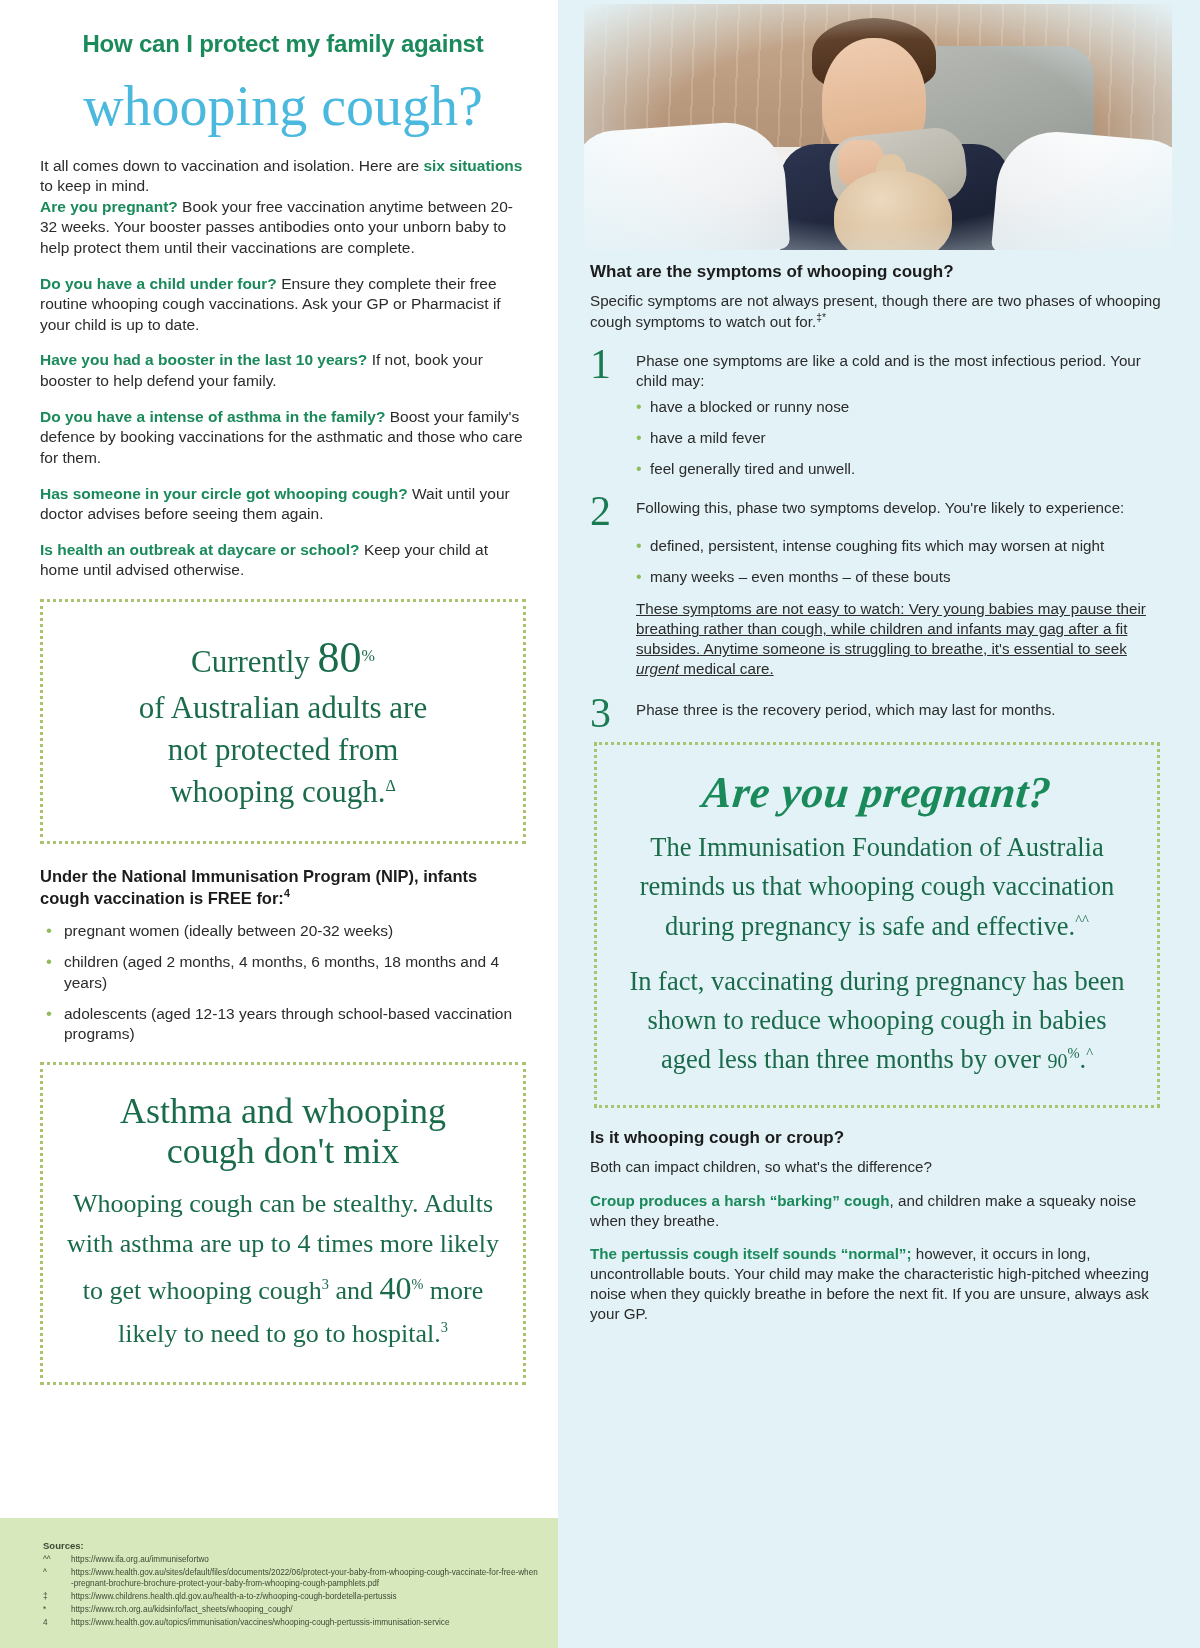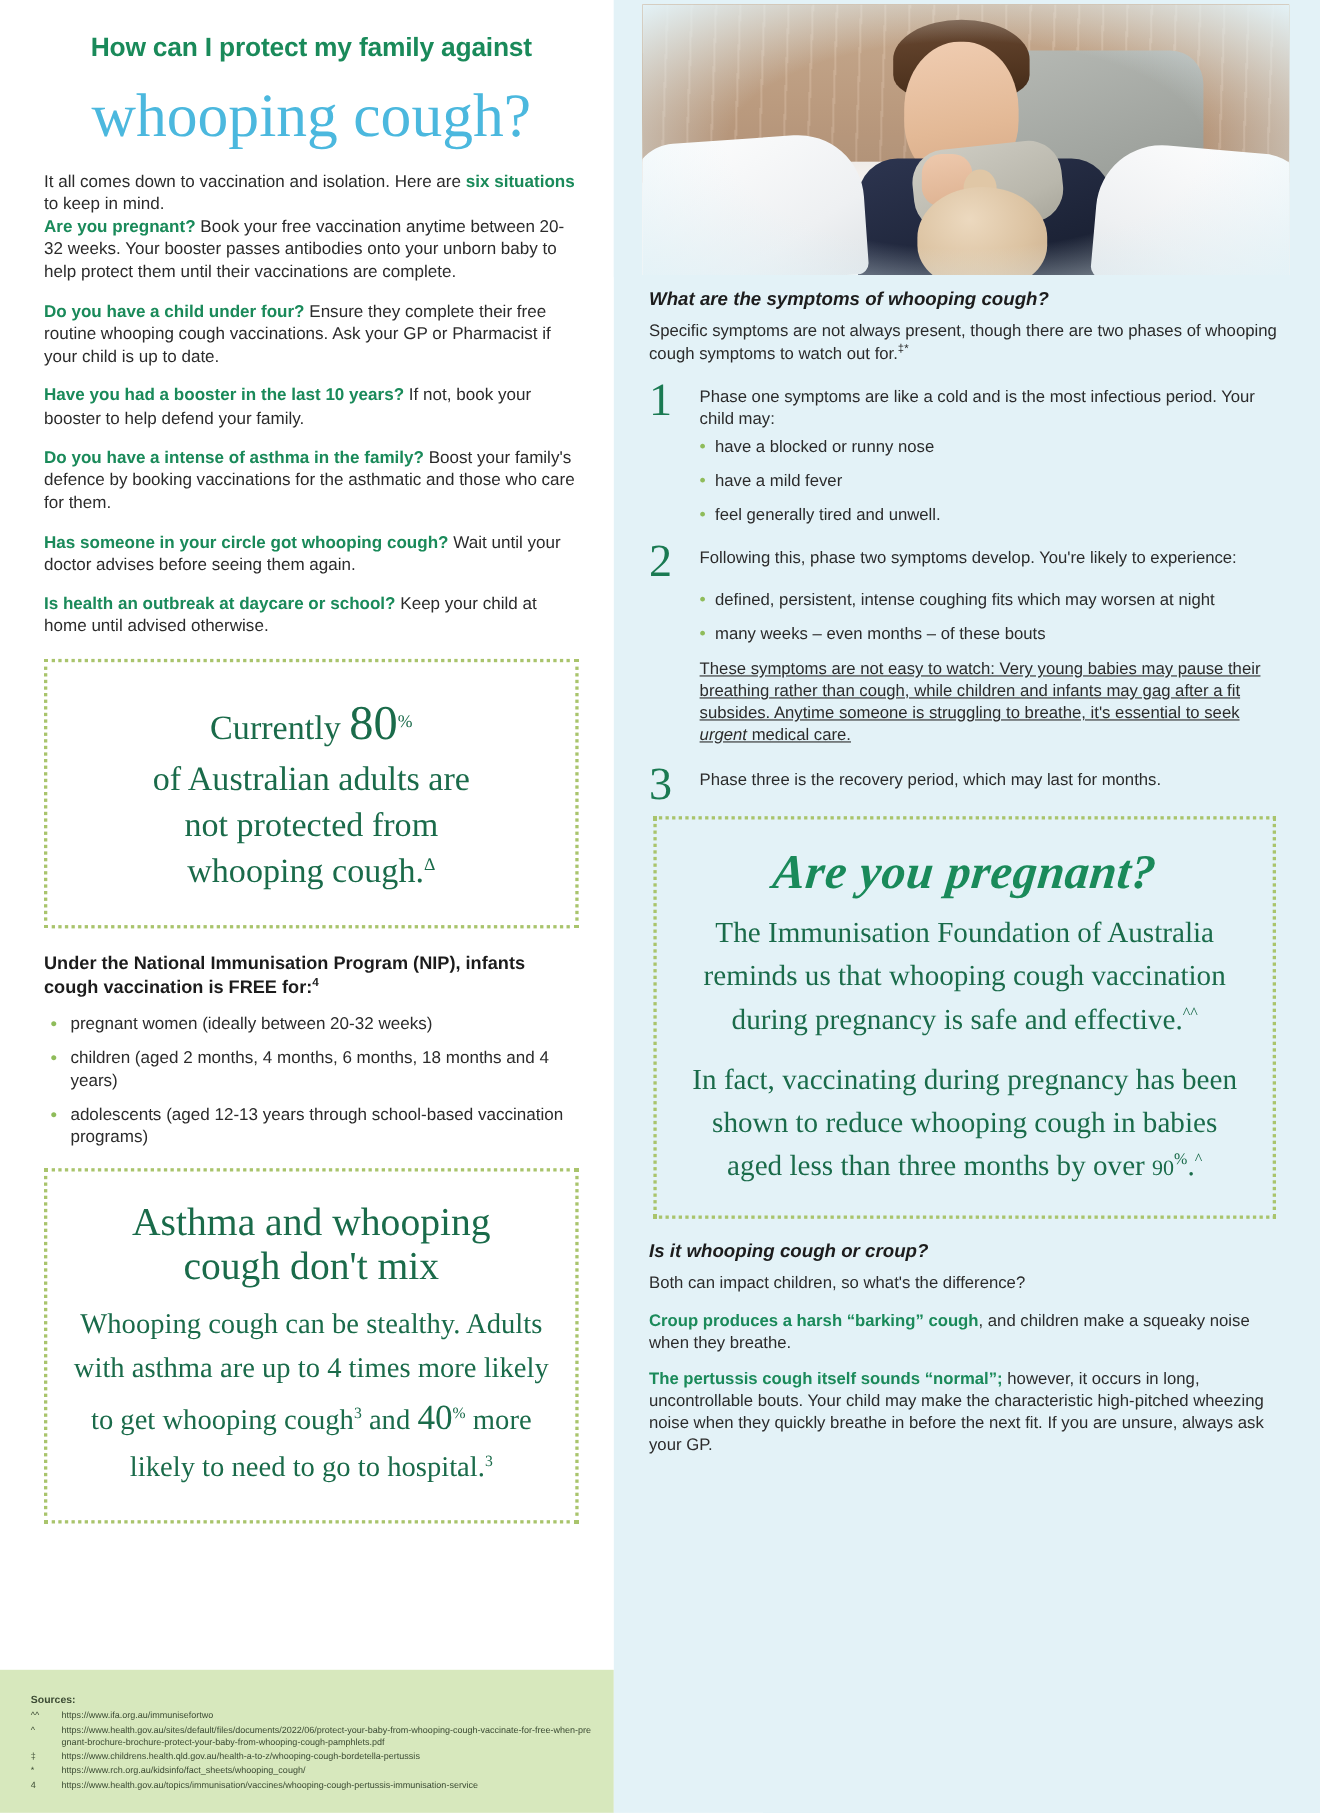--- a/index.html
+++ b/index.html
@@ -117,21 +117,21 @@
   }
   .asthma-body .big { font-size: 32px; }
   .asthma-body sup { font-size: 0.55em; vertical-align: super; }
 
   
   .sources {
     position: absolute;
     left: 0; bottom: 0;
     width: 558px;
     background: #d7e8bd;
-    padding: 22px 20px 18px 28px;
+    padding: 22px 20px 18px 43px;
   }
   .sources-title { font-size: 9.5px; font-weight: bold; color: #3b4a33; margin-bottom: 3px; }
   .src-row { display: flex; font-size: 8.2px; color: #3b4a33; line-height: 1.45; margin-bottom: 1px; }
   .src-mark { width: 28px; flex: 0 0 28px; }
   .src-url { flex: 1; word-break: break-all; }
 
   
   .col-right {
     width: 642px;
     height: 1648px;
@@ -222,21 +222,20 @@
     background: radial-gradient(ellipse at 50% 52%, rgba(227,242,247,0) 52%, rgba(227,242,247,0.75) 88%, rgba(227,242,247,1) 100%);
   }
 
   .right-inner { padding: 10px 36px 0 32px; }
 
   .r-head {
     font-size: 17px;
     font-weight: bold;
     color: #1c1c1c;
     margin-bottom: 9px;
-    font-style: italic;
   }
   .r-text {
     font-size: 15.2px;
     line-height: 1.32;
     color: #2b2b2b;
     margin-bottom: 13px;
   }
   .r-text sup { font-size: 0.68em; vertical-align: super; }
   .r-text b { color: #1a8a5a; font-weight: bold; }
 

